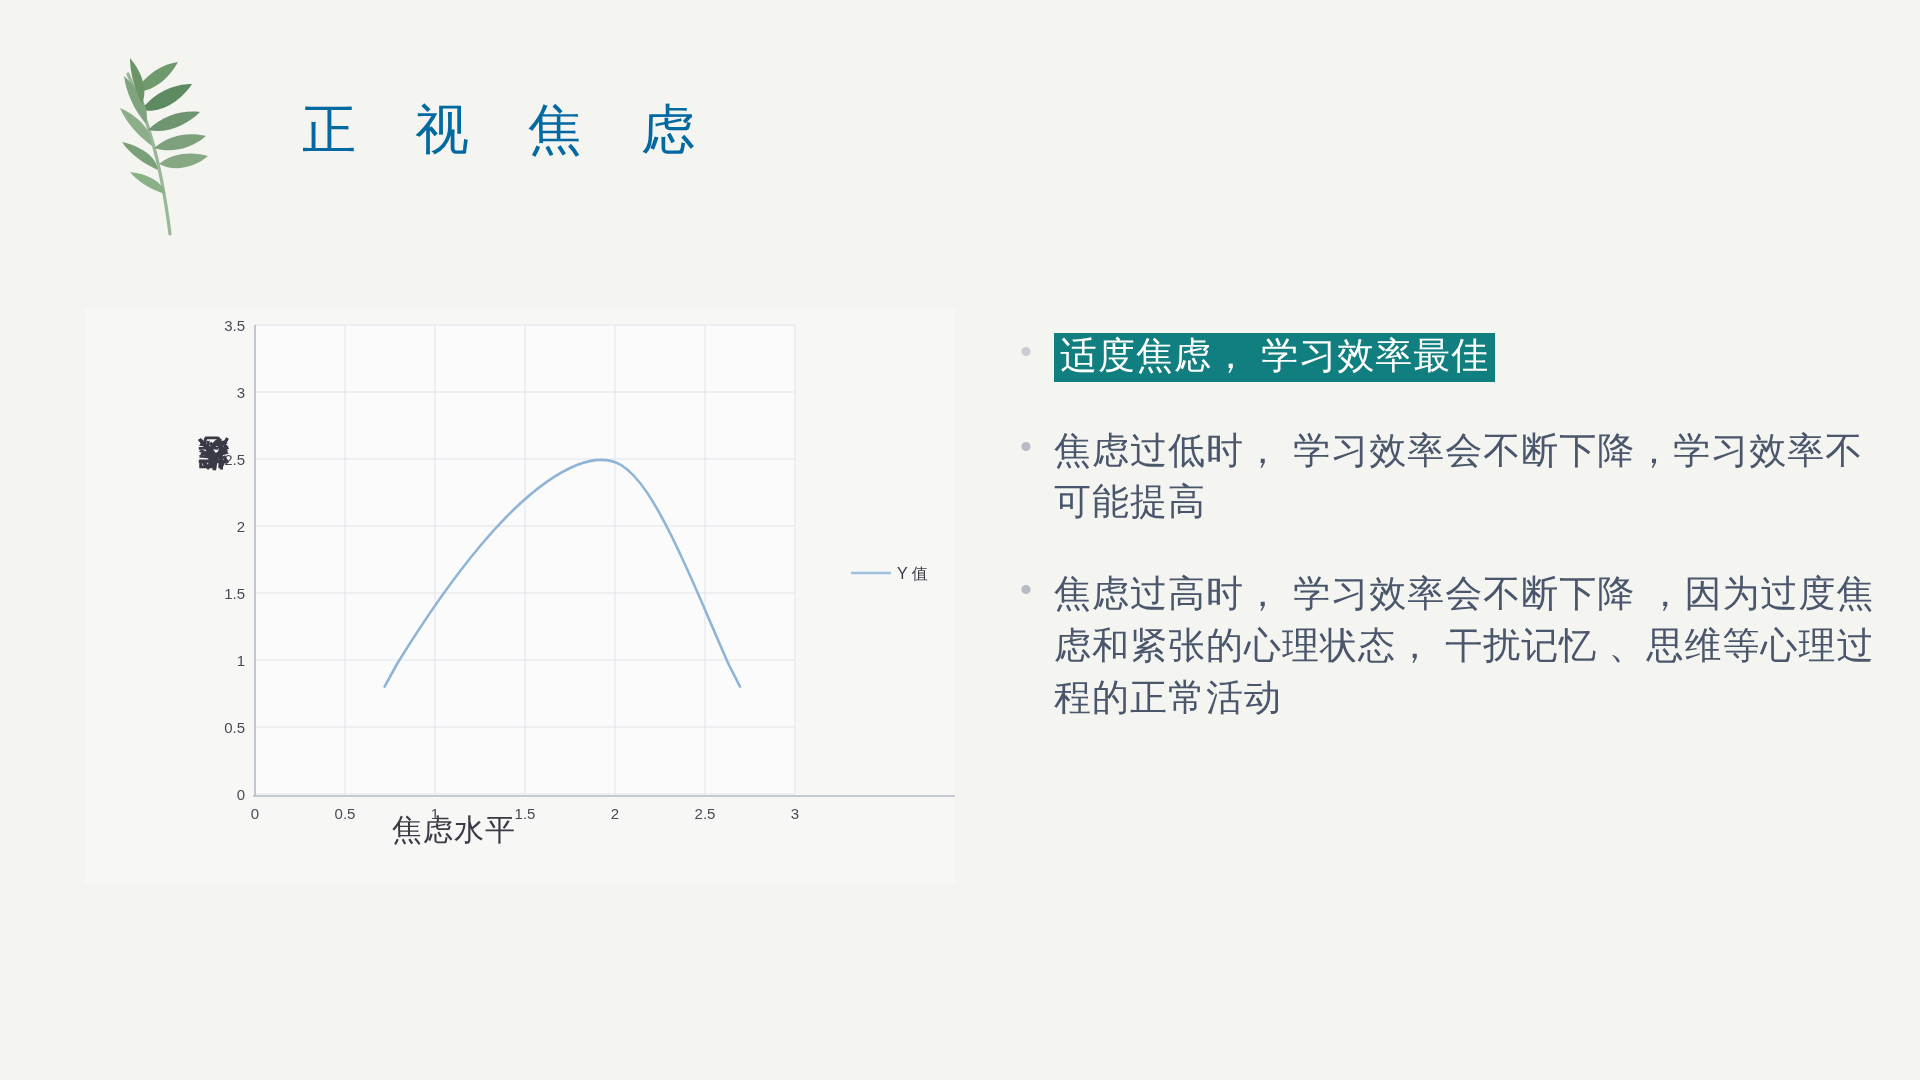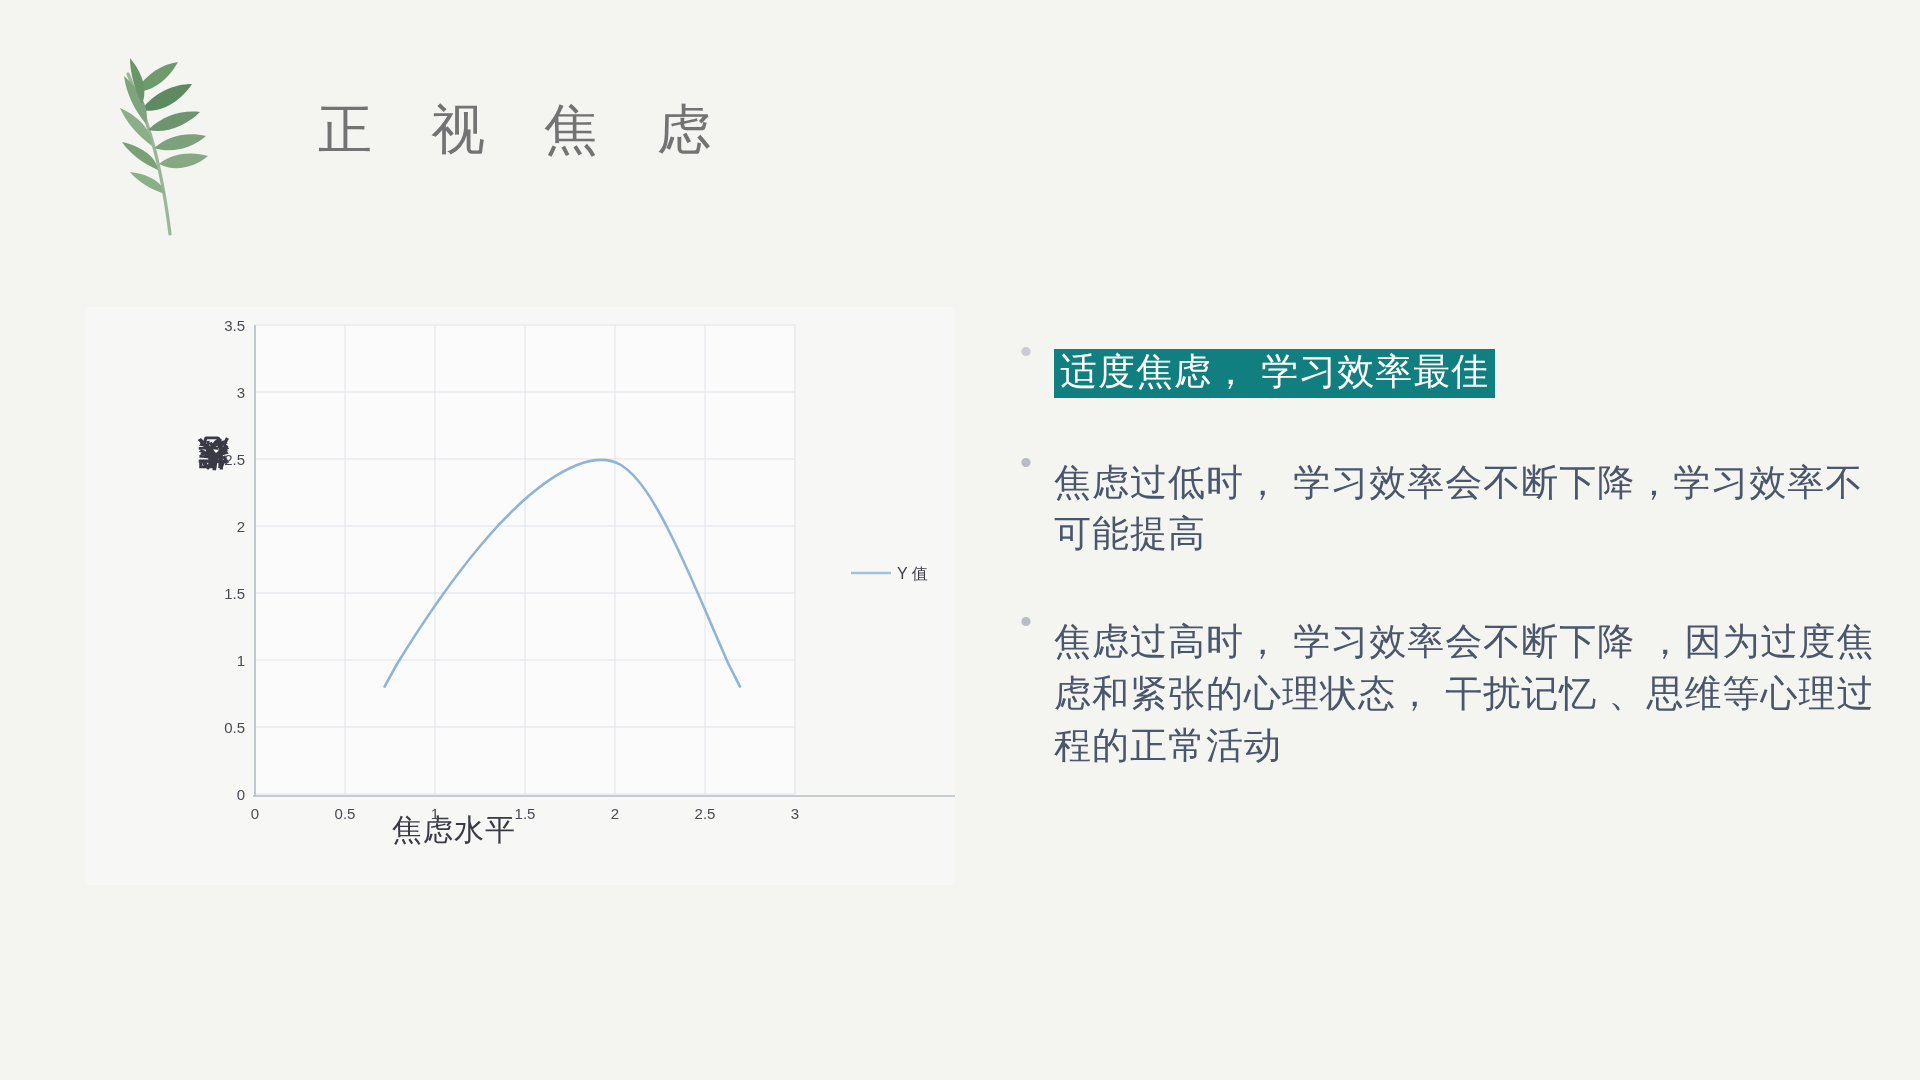--- a/index.html
+++ b/index.html
@@ -12,22 +12,22 @@
   }
 
   
   .slide-header{
     position:absolute;left:0;top:0;width:1920px;height:250px;
   }
   .leaf-mark{
     position:absolute;left:108px;top:52px;width:150px;height:185px;
   }
   .page-title{
-    position:absolute;left:318px;top:100px;
-    font-size:54px;color:#737373;letter-spacing:22px;
+    position:absolute;left:302px;top:100px;
+    font-size:54px;color:#0369a1;letter-spacing:22px;
     font-weight:400;line-height:1.1;white-space:nowrap;
   }
 
   
   .chart-panel{
     position:absolute;left:85px;top:307px;width:870px;height:578px;
     background:#f7f7f6;
   }
   .chart-inner{
     position:absolute;left:0;top:0;width:870px;height:578px;
@@ -63,21 +63,20 @@
   .bullet-dot{
     flex:0 0 auto;width:34px;
     font-size:34px;line-height:1.28;color:#b9bcc4;
     text-align:left;
   }
   .bullet-row.highlight .bullet-dot{color:#c9ccd3;}
   .bullet-text{
     flex:1 1 auto;
     font-size:37px;line-height:1.40;color:#4a566b;
     letter-spacing:1px;
-    margin-top:16px;
   }
   .bullet-row.highlight .bullet-text{
     display:inline;
   }
   .hl-mark{
     background:#117f80;color:#ffffff;
     padding:2px 6px 6px 6px;
     box-decoration-break:clone;
     -webkit-box-decoration-break:clone;
     font-size:37px;line-height:1.42;

